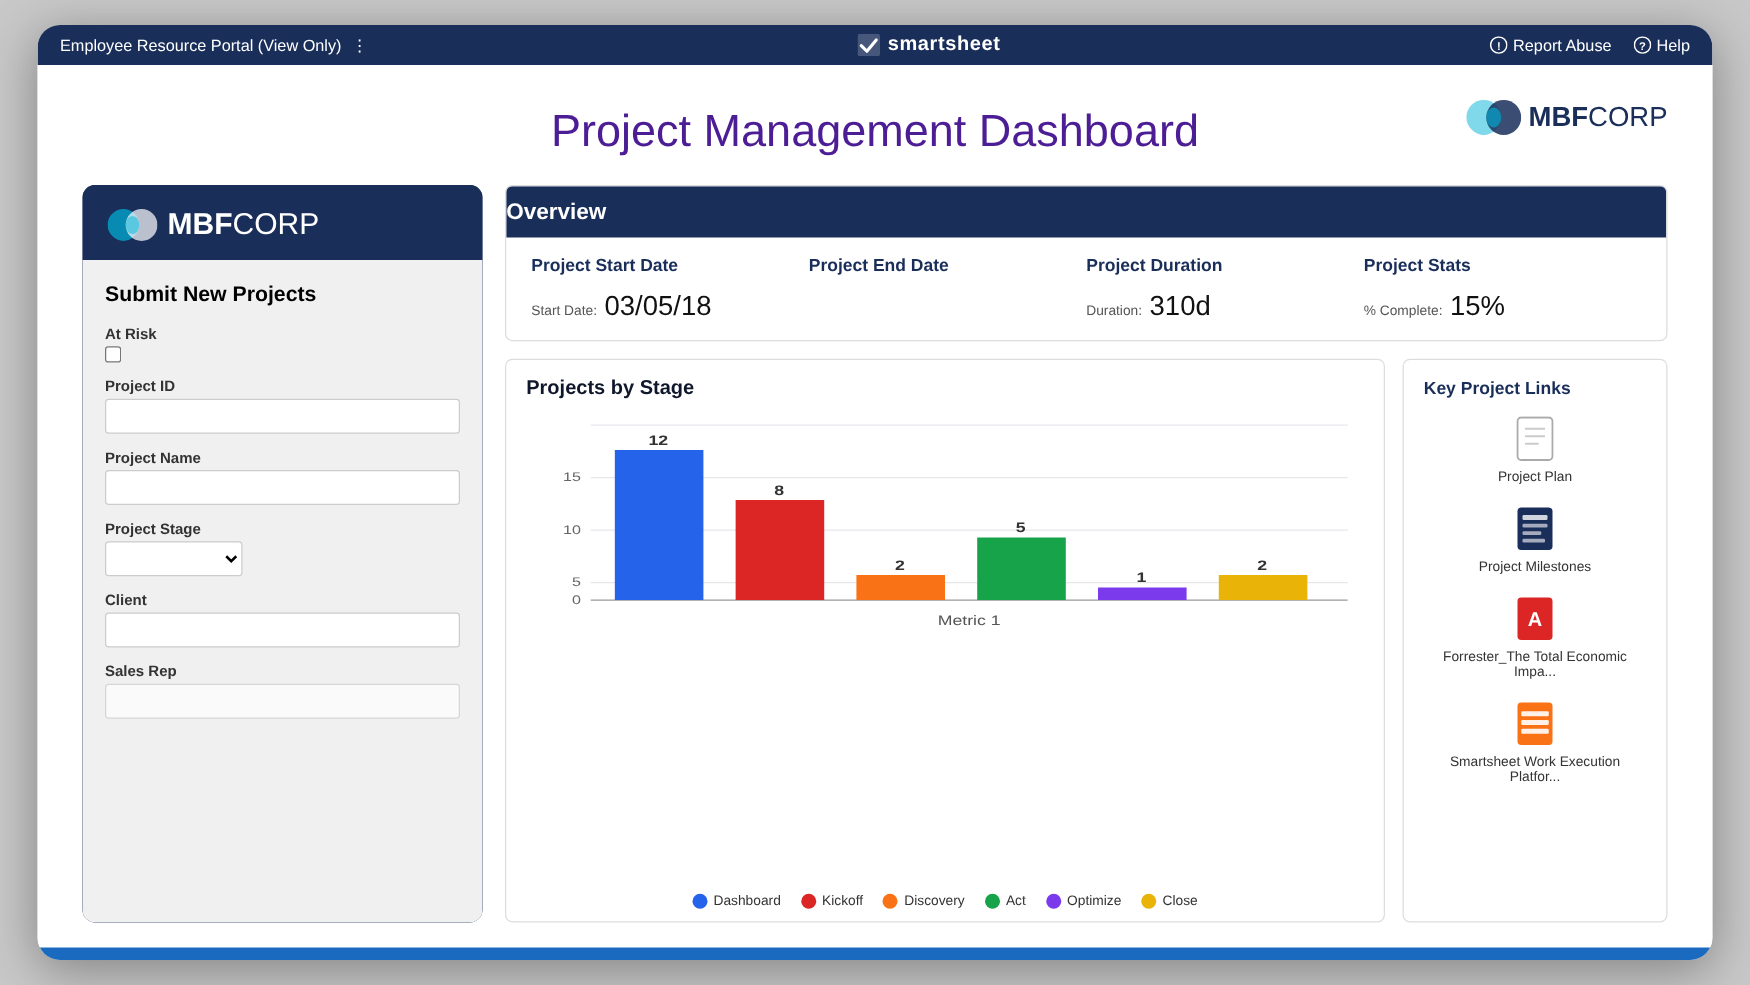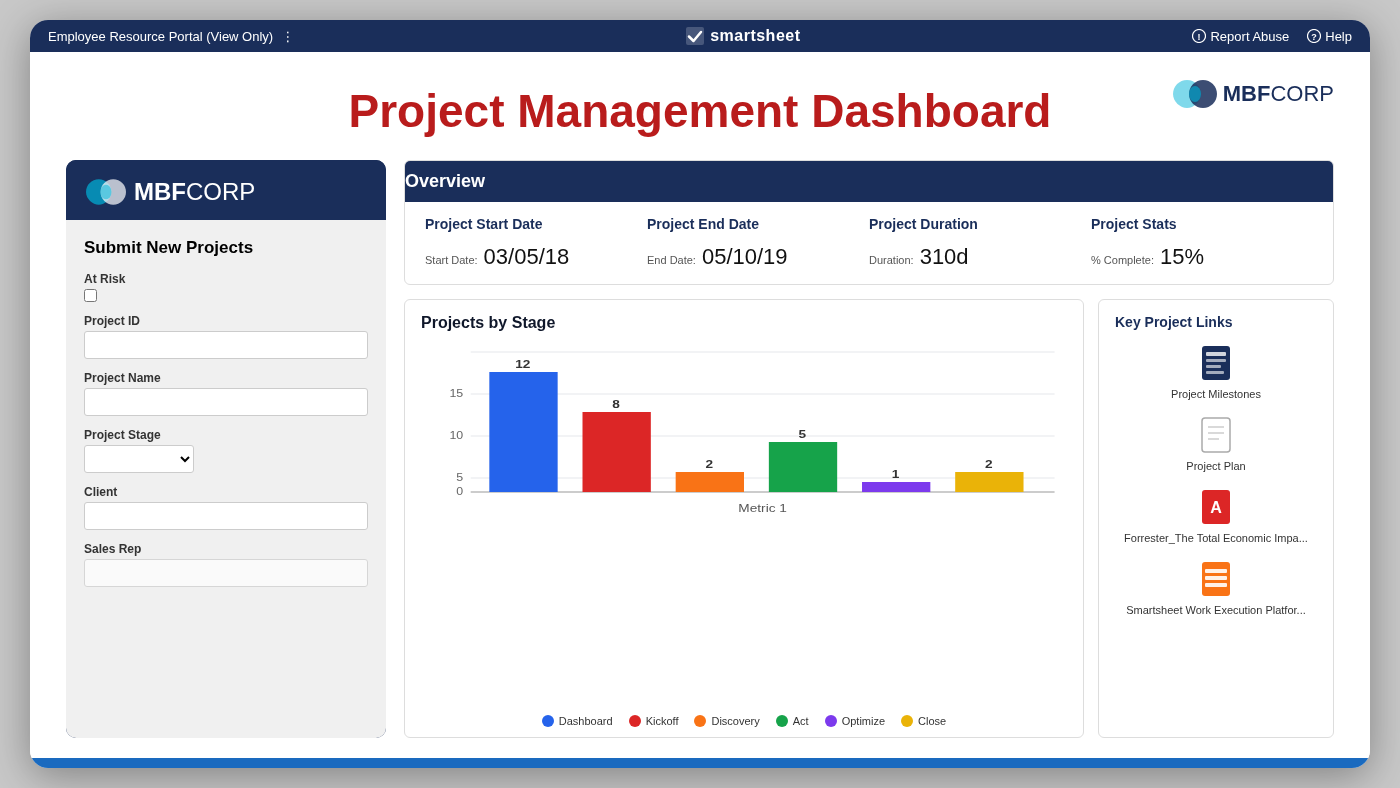--- a/index.html
+++ b/index.html
@@ -67,23 +67,23 @@
       display: flex;
       flex-direction: column;
     }
     .page-title-row {
       display: flex;
       align-items: flex-start;
       justify-content: space-between;
       margin-bottom: 22px;
     }
     .page-title {
-      font-size: 46px;
-      font-weight: 700;
-      color: #b91c1c;
+      font-size: 36px;
+      font-weight: 400;
+      color: #4c1d95;
       flex: 1;
       text-align: center;
       padding-top: 4px;
     }
     .mbfcorp-logo-top {
       display: flex;
       align-items: center;
       gap: 6px;
       min-width: 180px;
       justify-content: flex-end;
@@ -250,21 +250,21 @@
       color: #333;
     }
     .legend-dot {
       width: 12px;
       height: 12px;
       border-radius: 50%;
       display: inline-block;
     }
     
     .links-card {
-      width: 236px;
+      width: 212px;
       min-width: 200px;
       background: #fff;
       border: 1px solid #ddd;
       border-radius: 6px;
       padding: 14px 16px;
     }
     .links-title {
       font-size: 14px;
       font-weight: 700;
       color: #1a2e5a;
@@ -416,24 +416,20 @@
           <div class="overview-stats">
             <div class="stat-block">
               <div class="stat-label">Project Start Date</div>
               <div class="stat-row">
                 <span class="stat-sublabel">Start Date:</span>
                 <span class="stat-value">03/05/18</span>
               </div>
             </div>
             <div class="stat-block">
               <div class="stat-label">Project End Date</div>
-              <div class="stat-row">
-                <span class="stat-sublabel">End Date:</span>
-                <span class="stat-value">05/10/19</span>
-              </div>
             </div>
             <div class="stat-block">
               <div class="stat-label">Project Duration</div>
               <div class="stat-row">
                 <span class="stat-sublabel">Duration:</span>
                 <span class="stat-value">310d</span>
               </div>
             </div>
             <div class="stat-block">
               <div class="stat-label">Project Stats</div>
@@ -508,49 +504,49 @@
               </div>
               <div class="legend-item">
                 <span class="legend-dot" style="background:#eab308;"></span>
                 <span>Close</span>
               </div>
             </div>
           </div>
 
           <div class="links-card">
             <div class="links-title">Key Project Links</div>
+
+            <div class="link-item">
+              <div class="link-icon">
+                <svg width="30" height="36" viewBox="0 0 30 36" fill="none">
+                  <rect x="1" y="1" width="28" height="34" rx="3" stroke="#aaa" stroke-width="1.5" fill="#fff"></rect>
+                  <line x1="7" y1="10" x2="23" y2="10" stroke="#ccc" stroke-width="1.5"></line>
+                  <line x1="7" y1="16" x2="23" y2="16" stroke="#ccc" stroke-width="1.5"></line>
+                  <line x1="7" y1="22" x2="18" y2="22" stroke="#ccc" stroke-width="1.5"></line>
+                </svg>
+              </div>
+              <span class="link-label">Project Plan</span>
+            </div>
 
             <div class="link-item">
               <div class="link-icon">
                 <svg width="30" height="36" viewBox="0 0 30 36" fill="none">
                   <rect x="1" y="1" width="28" height="34" rx="3" fill="#1a2e5a"></rect>
                   <rect x="5" y="7" width="20" height="4" rx="1" fill="#fff" opacity="0.8"></rect>
                   <rect x="5" y="14" width="20" height="3" rx="1" fill="#fff" opacity="0.6"></rect>
                   <rect x="5" y="20" width="15" height="3" rx="1" fill="#fff" opacity="0.6"></rect>
                   <rect x="5" y="26" width="18" height="3" rx="1" fill="#fff" opacity="0.6"></rect>
                 </svg>
               </div>
               <span class="link-label">Project Milestones</span>
             </div>
 
             <div class="link-item">
               <div class="link-icon">
                 <svg width="30" height="36" viewBox="0 0 30 36" fill="none">
-                  <rect x="1" y="1" width="28" height="34" rx="3" stroke="#aaa" stroke-width="1.5" fill="#fff"></rect>
-                  <line x1="7" y1="10" x2="23" y2="10" stroke="#ccc" stroke-width="1.5"></line>
-                  <line x1="7" y1="16" x2="23" y2="16" stroke="#ccc" stroke-width="1.5"></line>
-                  <line x1="7" y1="22" x2="18" y2="22" stroke="#ccc" stroke-width="1.5"></line>
-                </svg>
-              </div>
-              <span class="link-label">Project Plan</span>
-            </div>
-
-            <div class="link-item">
-              <div class="link-icon">
-                <svg width="30" height="36" viewBox="0 0 30 36" fill="none">
                   <rect x="1" y="1" width="28" height="34" rx="3" fill="#dc2626"></rect>
                   <text x="15" y="24" font-size="16" font-weight="900" fill="#fff" text-anchor="middle">A</text>
                 </svg>
               </div>
               <span class="link-label">Forrester_The Total Economic Impa...</span>
             </div>
 
             <div class="link-item">
               <div class="link-icon">
                 <svg width="30" height="36" viewBox="0 0 30 36" fill="none">

